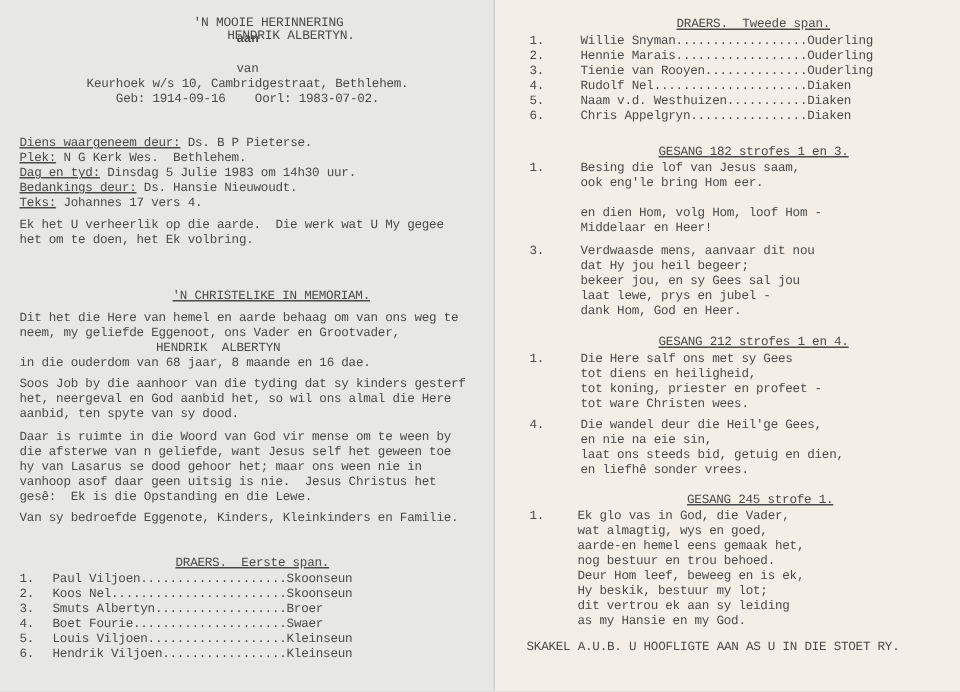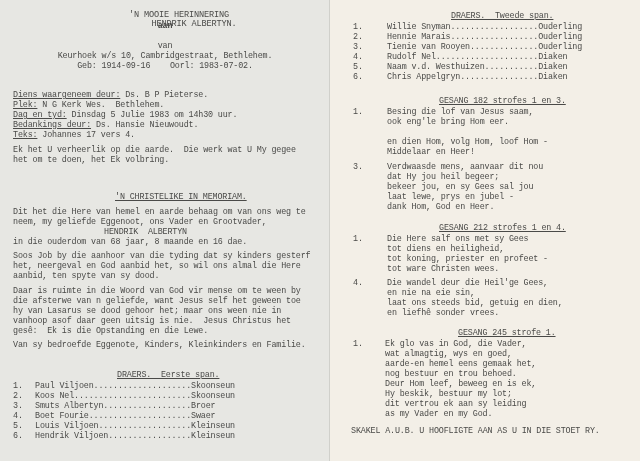--- a/index.html
+++ b/index.html
@@ -103,16 +103,16 @@
 
   <div class="abs u" style="left:128px;top:329px;">GESANG 245 strofe 1.</div>
   <div class="abs" style="left:23px;top:340px;">1.</div>
   <div class="abs" style="left:55px;top:340px;">Ek glo vas in God, die Vader,</div>
   <div class="abs" style="left:55px;top:350px;">wat almagtig, wys en goed,</div>
   <div class="abs" style="left:55px;top:360px;">aarde-en hemel eens gemaak het,</div>
   <div class="abs" style="left:55px;top:370px;">nog bestuur en trou behoed.</div>
   <div class="abs" style="left:55px;top:380px;">Deur Hom leef, beweeg en is ek,</div>
   <div class="abs" style="left:55px;top:390px;">Hy beskik, bestuur my lot;</div>
   <div class="abs" style="left:55px;top:400px;">dit vertrou ek aan sy leiding</div>
-  <div class="abs" style="left:55px;top:410px;">as my Vader en my God.</div>
+  <div class="abs" style="left:55px;top:410px;">as my Hansie en my God.</div>
 
   <div class="abs" style="left:21px;top:427px;">SKAKEL A.U.B. U HOOFLIGTE AAN AS U IN DIE STOET RY.</div>
 </div>
 
 </body></html>

